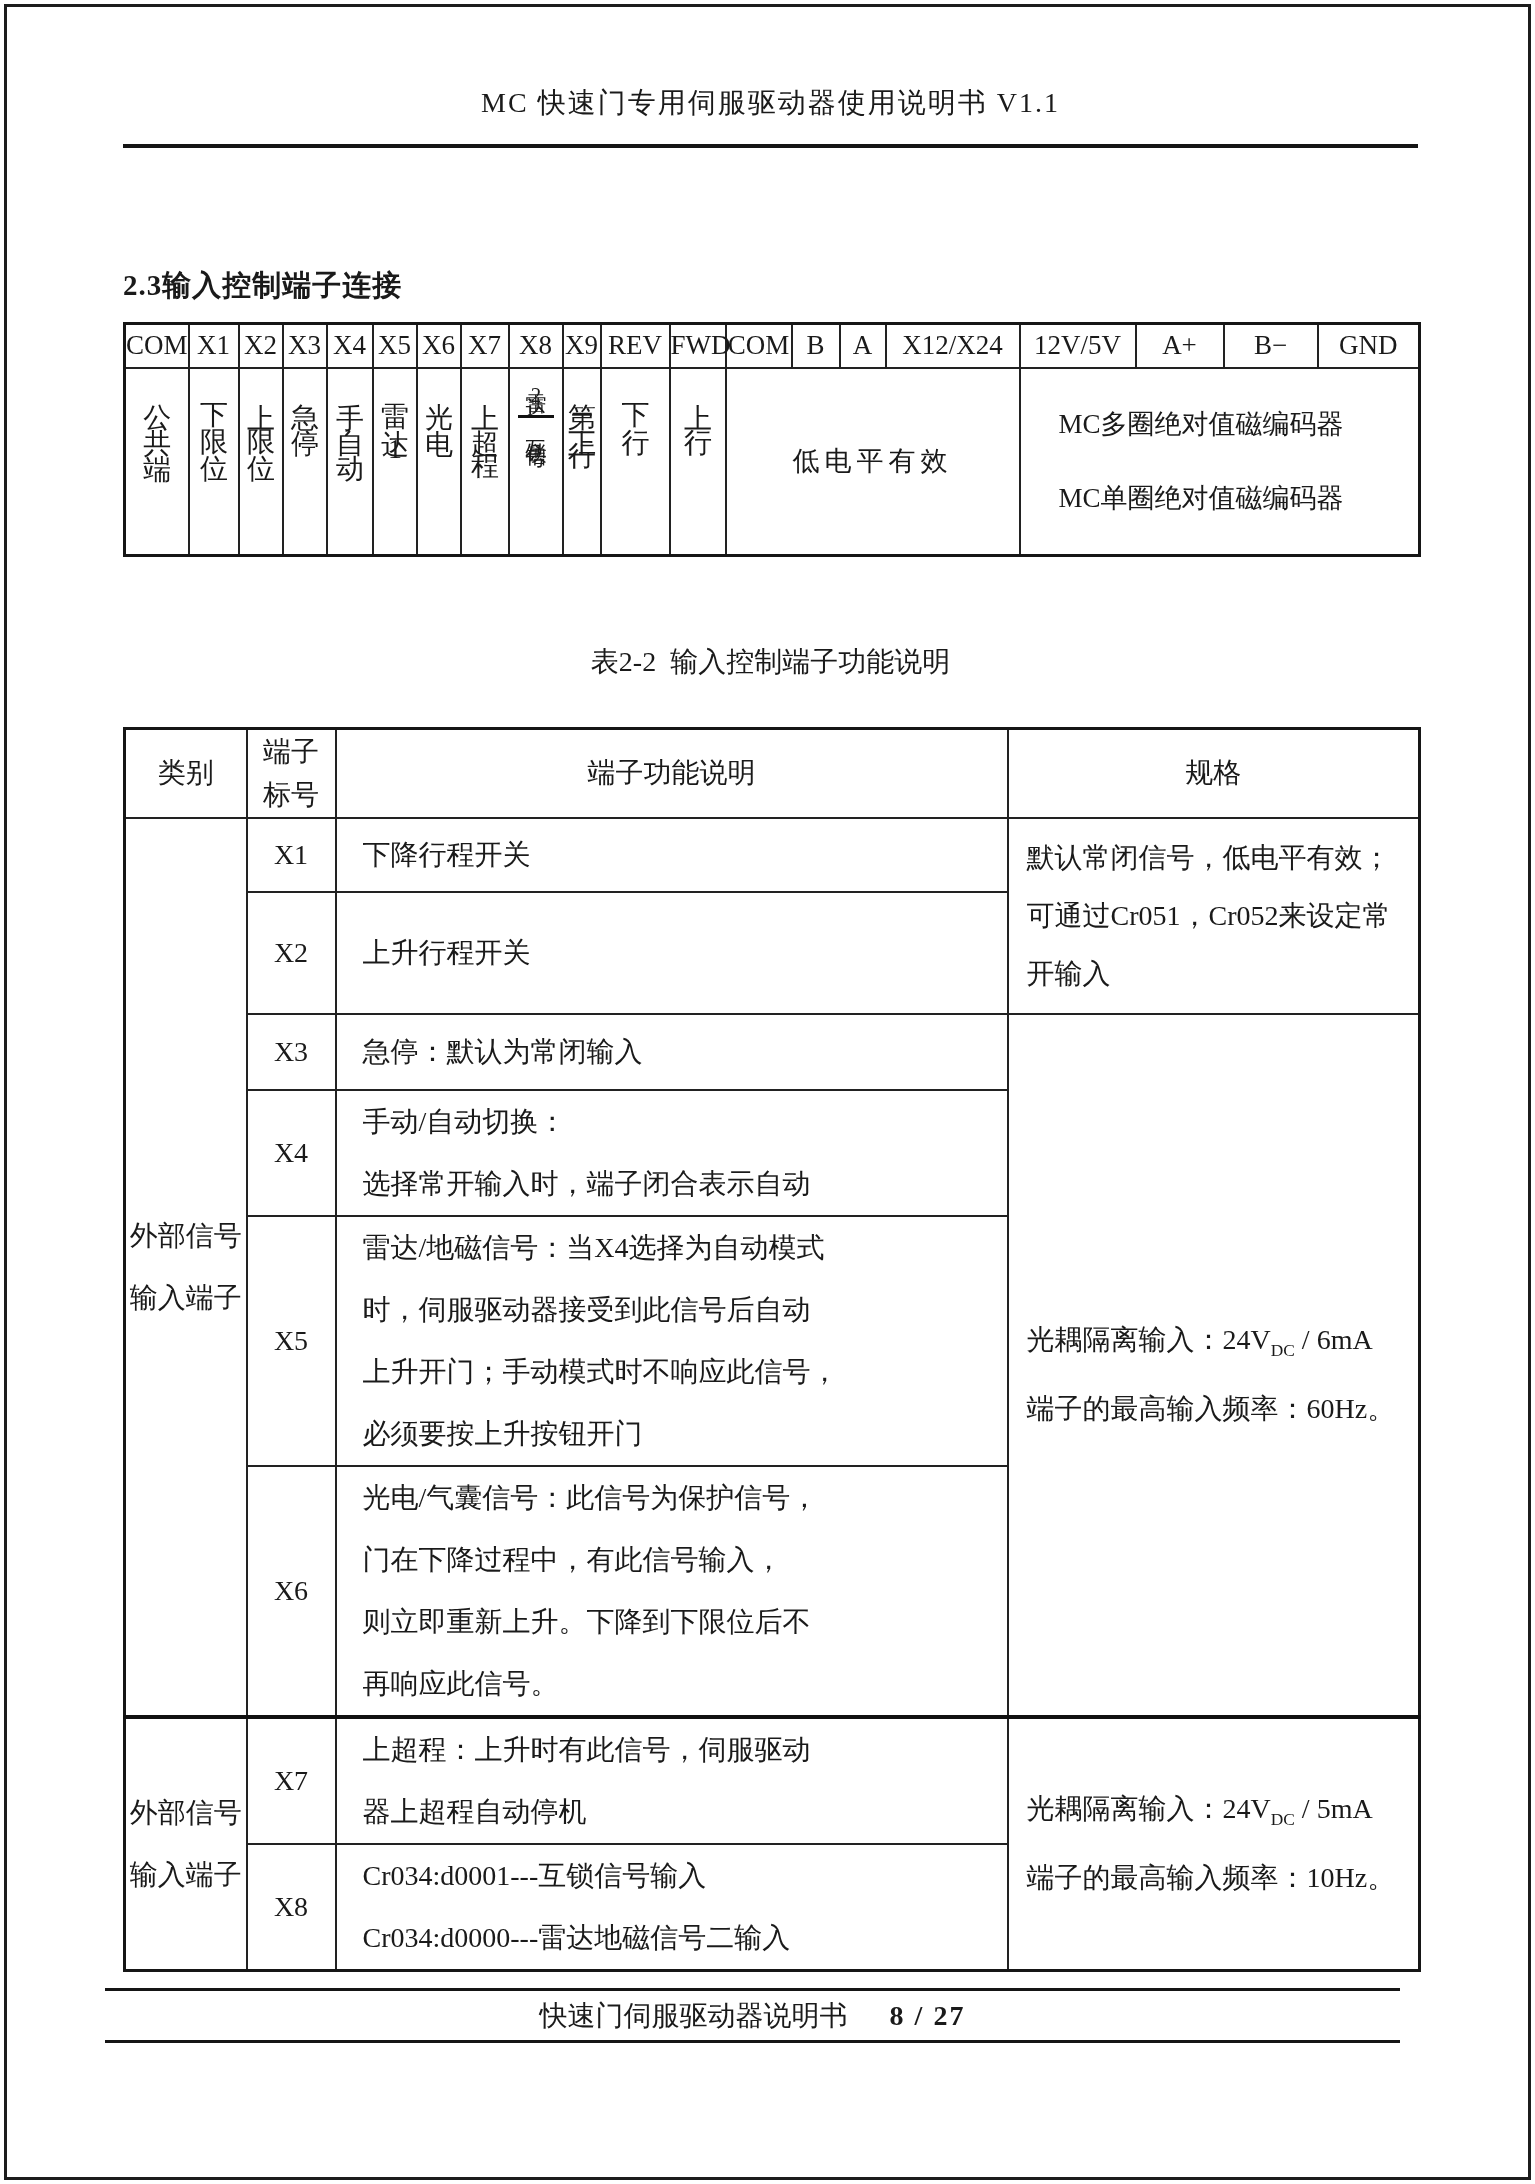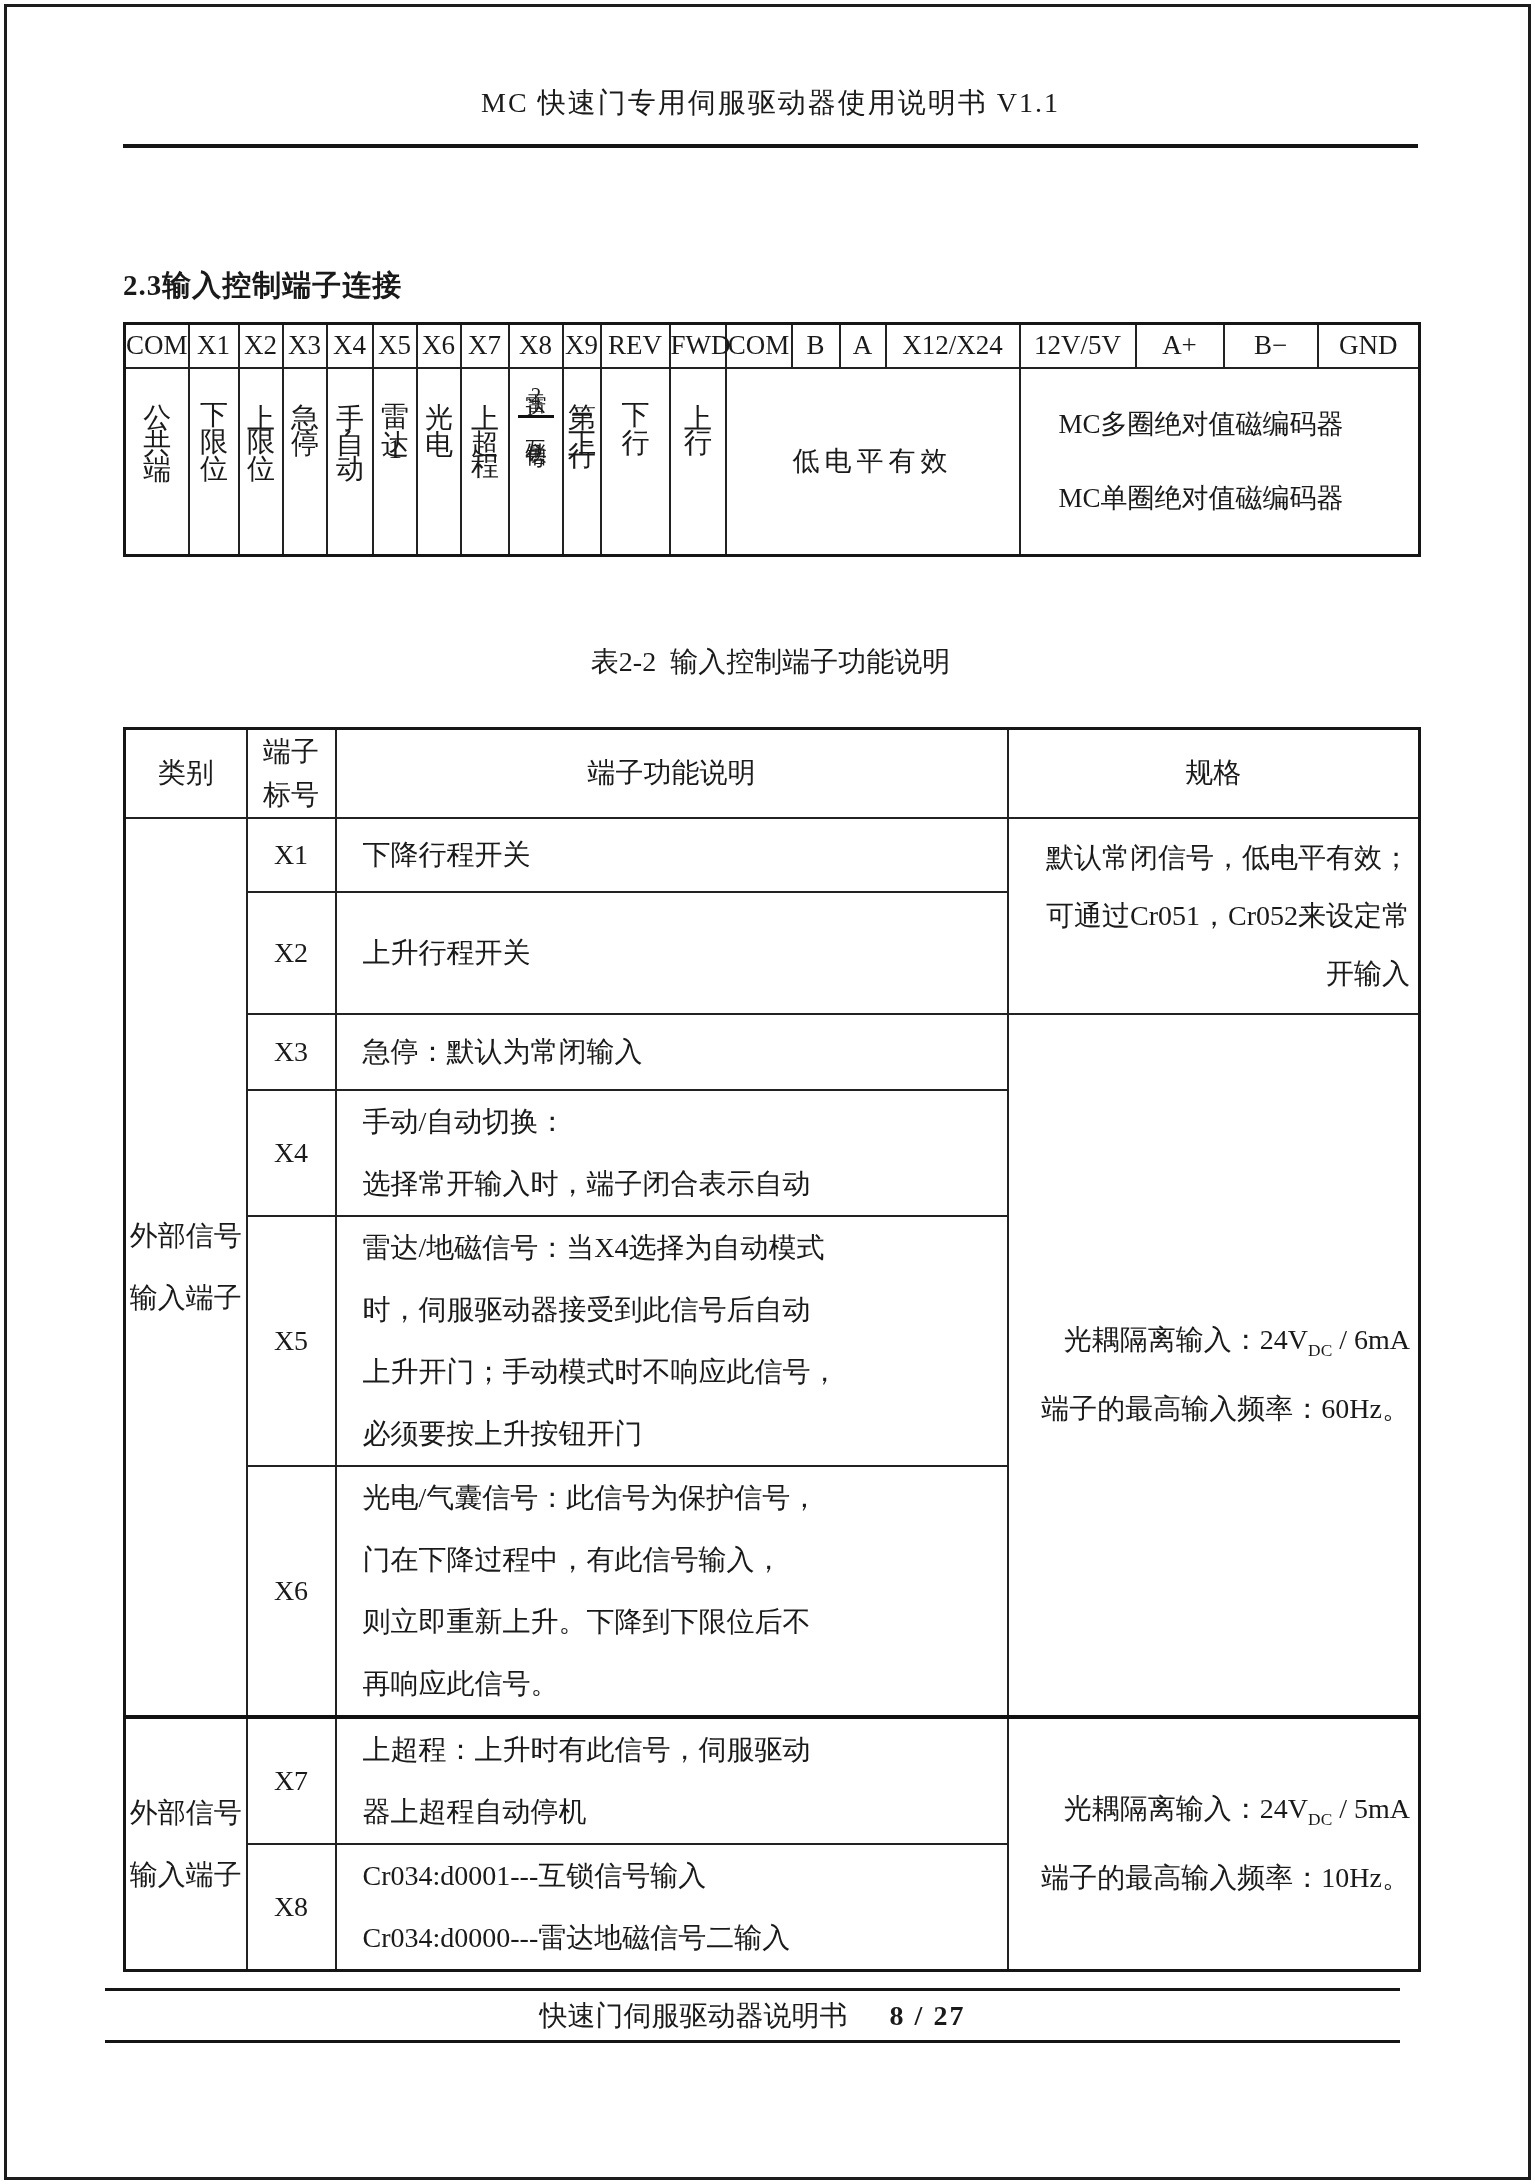--- a/index.html
+++ b/index.html
@@ -73,21 +73,21 @@
   }
 
   
   .fntable { width: 1295px; margin-top: 46px; border: 3px solid #161616; }
   .fntable td { font-size: 28px; vertical-align: middle; }
   .fn-head td { height: 86px; text-align: center; }
   .fn-head .two-line { line-height: 1.55; }
   .cell-id { text-align: center; }
   .cell-desc { padding-left: 26px; padding-right: 8px; }
   .cell-desc .line { line-height: 62px; }
-  .cell-spec { padding-right: 8px; text-align: right; }
+  .cell-spec { padding-left: 18px; padding-right: 8px; }
   .cell-spec .line { line-height: 58px; }
   .spec-top { vertical-align: top; padding-top: 20px; }
   .cell-cat { text-align: center; line-height: 2.2; }
   sub { font-size: 0.62em; }
   .h74  { height: 74px; }
   .h122 { height: 122px; }
   .h76  { height: 76px; }
   .h232 { height: 232px; }
   .h248 { height: 248px; }
   tr.divider td { border-top: 4px solid #111; }

